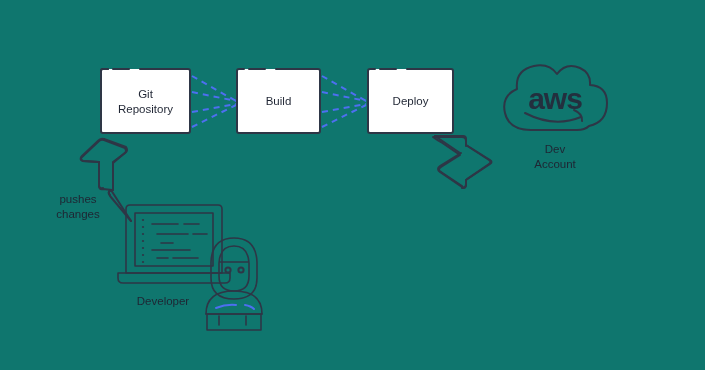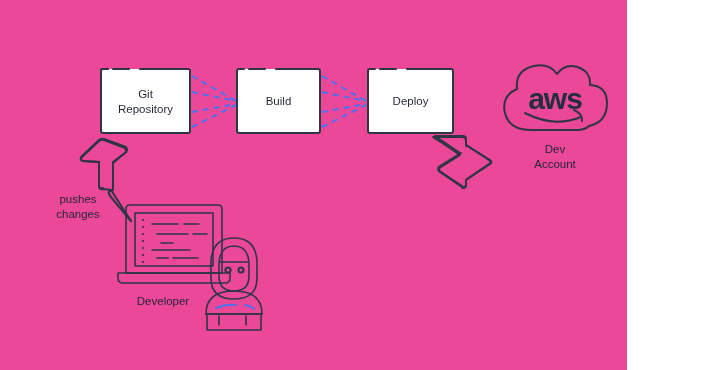--- a/index.html
+++ b/index.html
@@ -6,25 +6,24 @@
   html, body {
     margin: 0;
     padding: 0;
     background: #ffffff;
   }
   body {
     font-family: "Liberation Sans", sans-serif;
   }
   #canvas {
     position: relative;
-    width: 611px;
+    width: 705px;
     height: 370px;
-    background: #ec4899;
+    background: #0f766e;
     overflow: hidden;
-    padding-left: 16px;
   }
   #diagram-svg {
     position: absolute;
     left: 0;
     top: 0;
     width: 707px;
     height: 370px;
   }
   .stage-label {
     font-family: "Liberation Sans", sans-serif;

